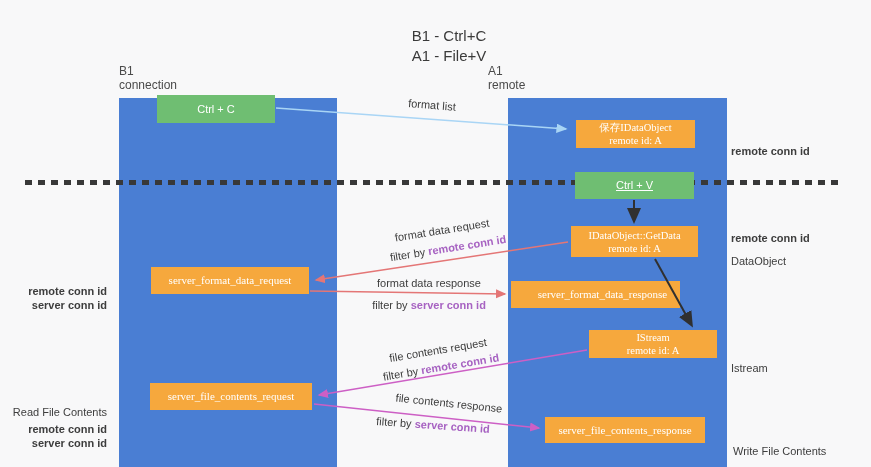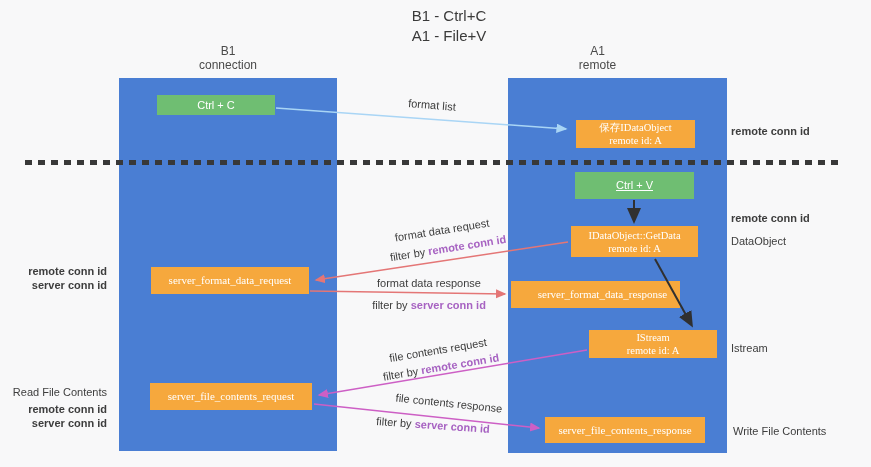--- a/index.html
+++ b/index.html
@@ -1,26 +1,26 @@
 <!DOCTYPE html>
 <html><head>
 <meta charset="utf-8">
 <style>
   html,body{margin:0;padding:0;}
   #canvas{
     position:relative;width:871px;height:467px;background:#f8f8f9;
     font-family:"Liberation Sans",sans-serif;overflow:hidden;
   }
-  .abs{position:absolute;}
+  .abs{position:absolute;margin-top:20px;}
   .title{
     top:6px;left:449px;transform:translateX(-50%);
     font-size:15px;line-height:20px;color:#3a3a3a;text-align:center;white-space:pre;
   }
   .lane-header{
-    top:44px;text-align:center;font-size:12px;line-height:14px;color:#4a4a4a;
+    top:44px;text-align:left;font-size:12px;line-height:14px;color:#4a4a4a;
   }
   .lane{
     top:78px;background:#4a7ed3;
   }
   .dashline{
     left:25px;top:160px;width:813px;height:5px;
     background:repeating-linear-gradient(90deg,#383838 0 7px,transparent 7px 13px);
   }
   .node{
     position:absolute;display:flex;flex-direction:column;align-items:center;justify-content:center;
@@ -52,21 +52,21 @@
   <div class="abs lane-header" style="left:488px;width:219px;">
     <div>A1</div>
     <div>remote</div>
   </div>
 
   <div class="abs lane" style="left:119px;width:218px;height:373px;"></div>
   <div class="abs lane" style="left:508px;width:219px;height:375px;"></div>
 
   <div class="abs dashline"></div>
 
-  <div class="node green" style="left:157px;top:95px;width:118px;height:20px;">
+  <div class="node green" style="left:157px;top:95px;width:118px;height:28px;">
     <span>Ctrl + C</span>
   </div>
 
   <div class="node orange two" style="left:576px;top:120px;width:119px;height:28px;">
     <div>保存IDataObject</div>
     <div>remote id: A</div>
   </div>
 
   <div class="node green" style="left:575px;top:172px;width:119px;height:27px;text-decoration:underline;">
     <span>Ctrl + V</span>

